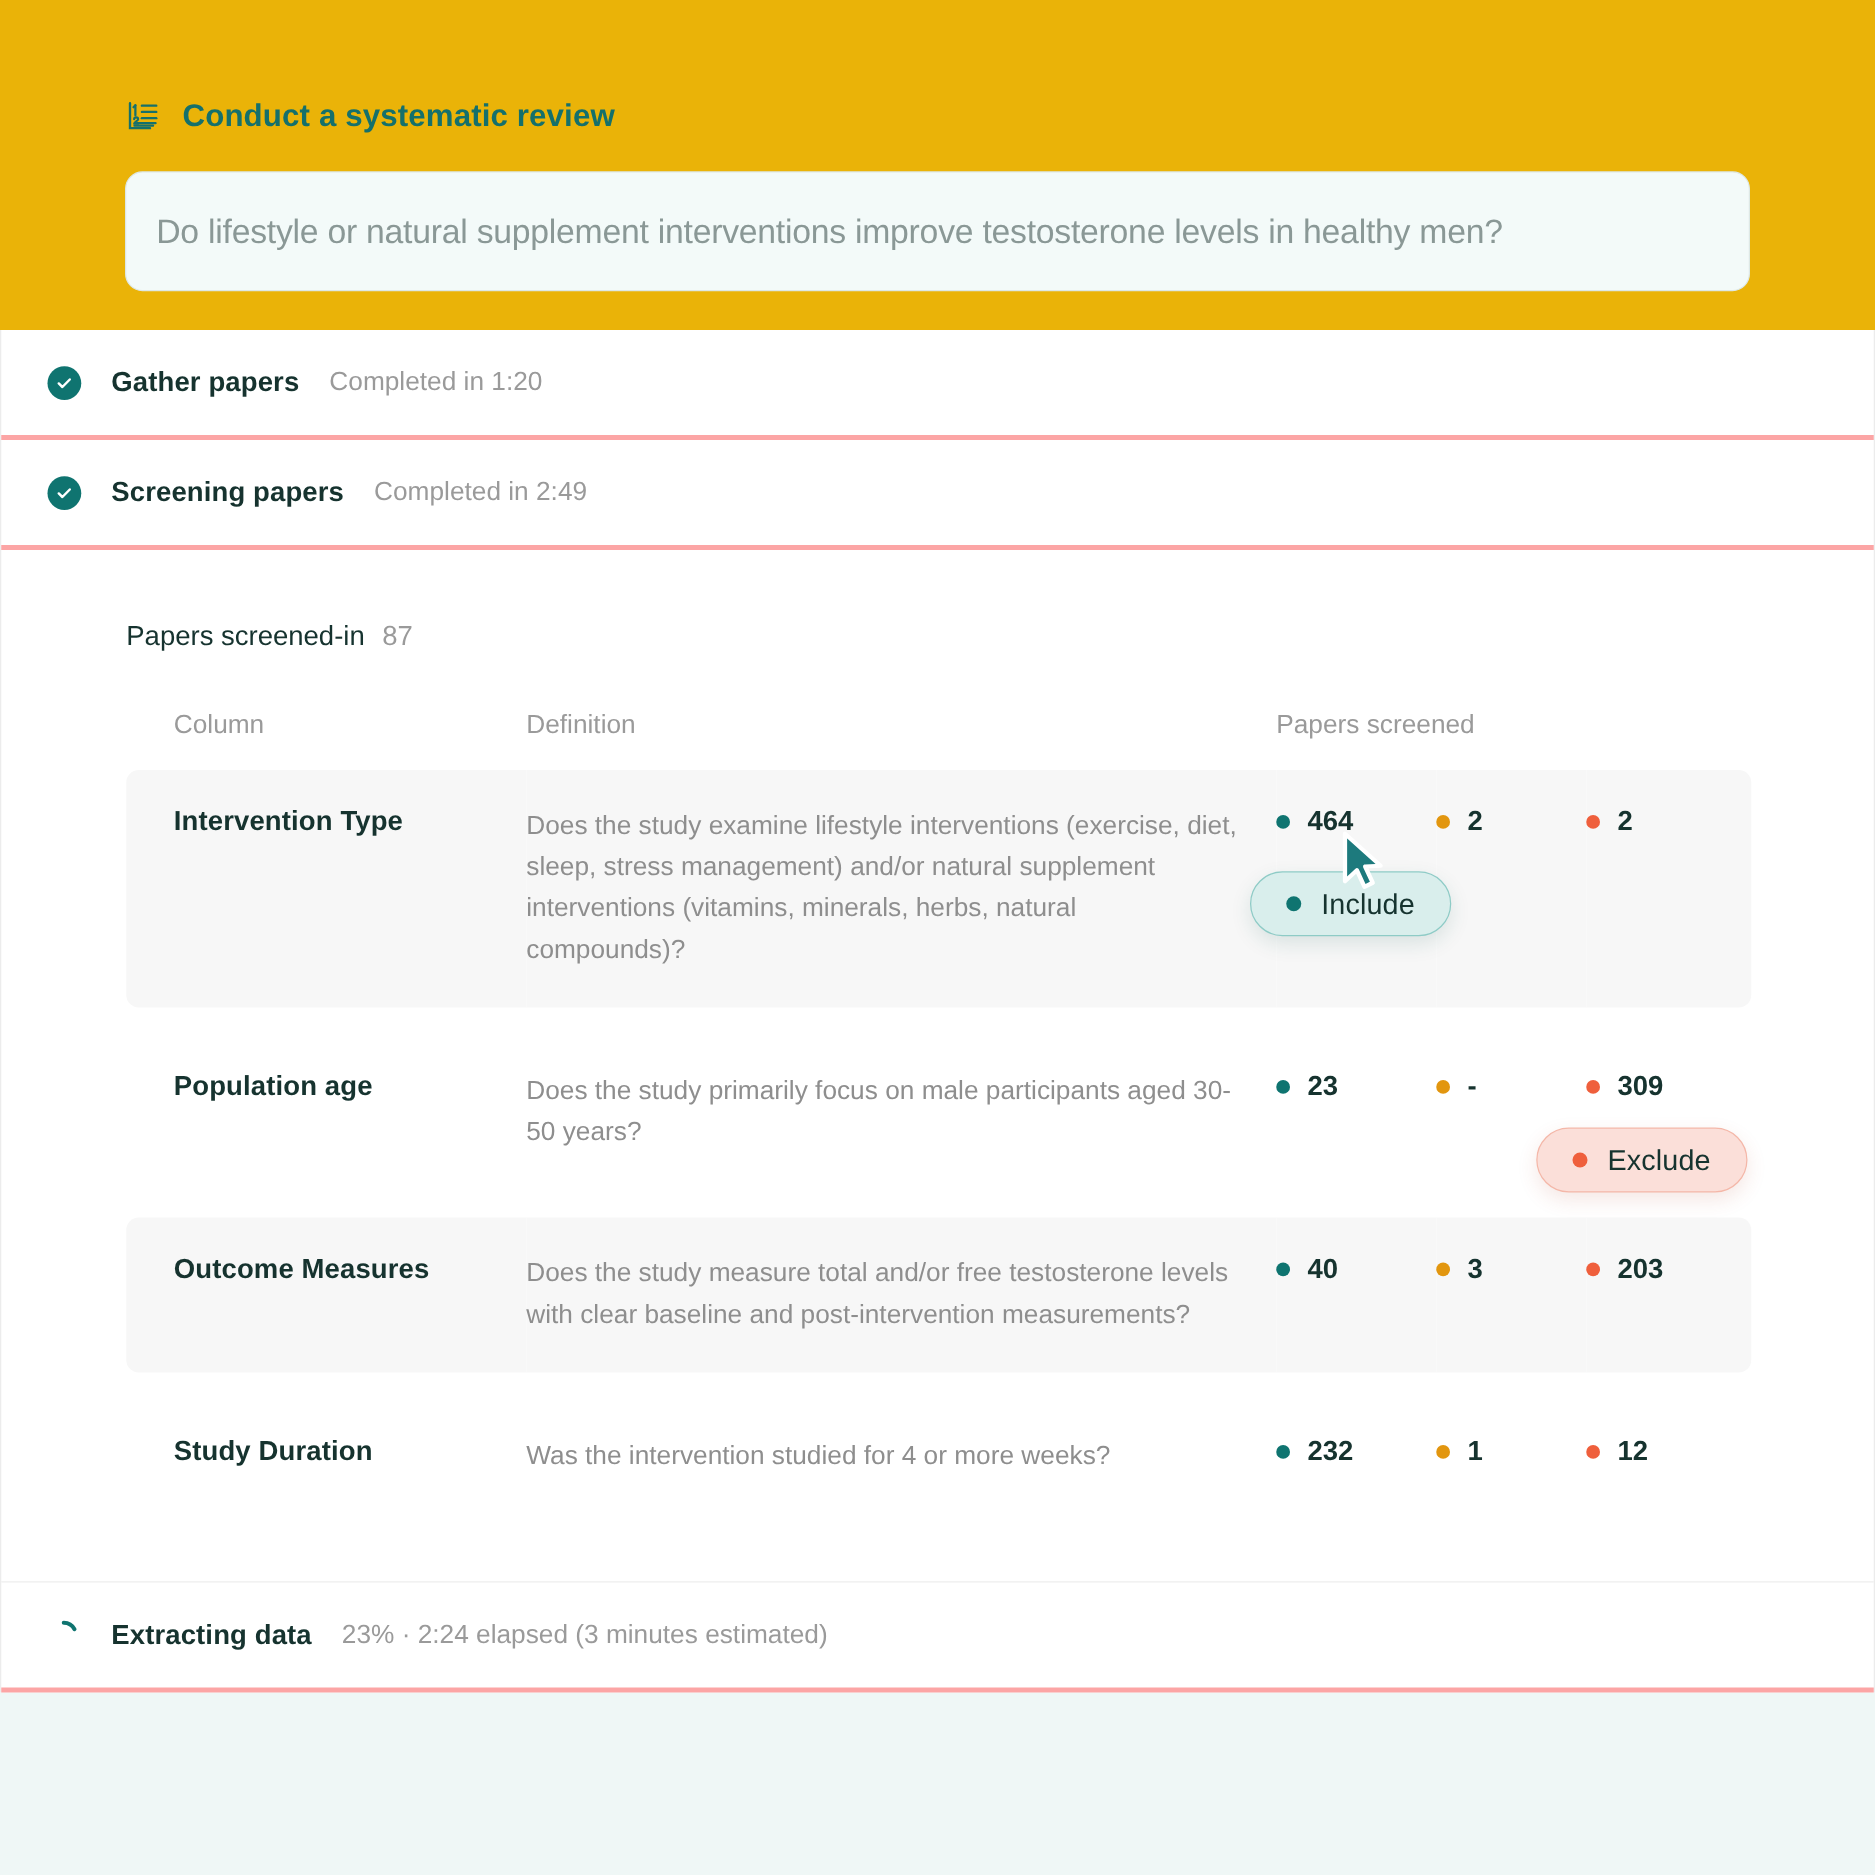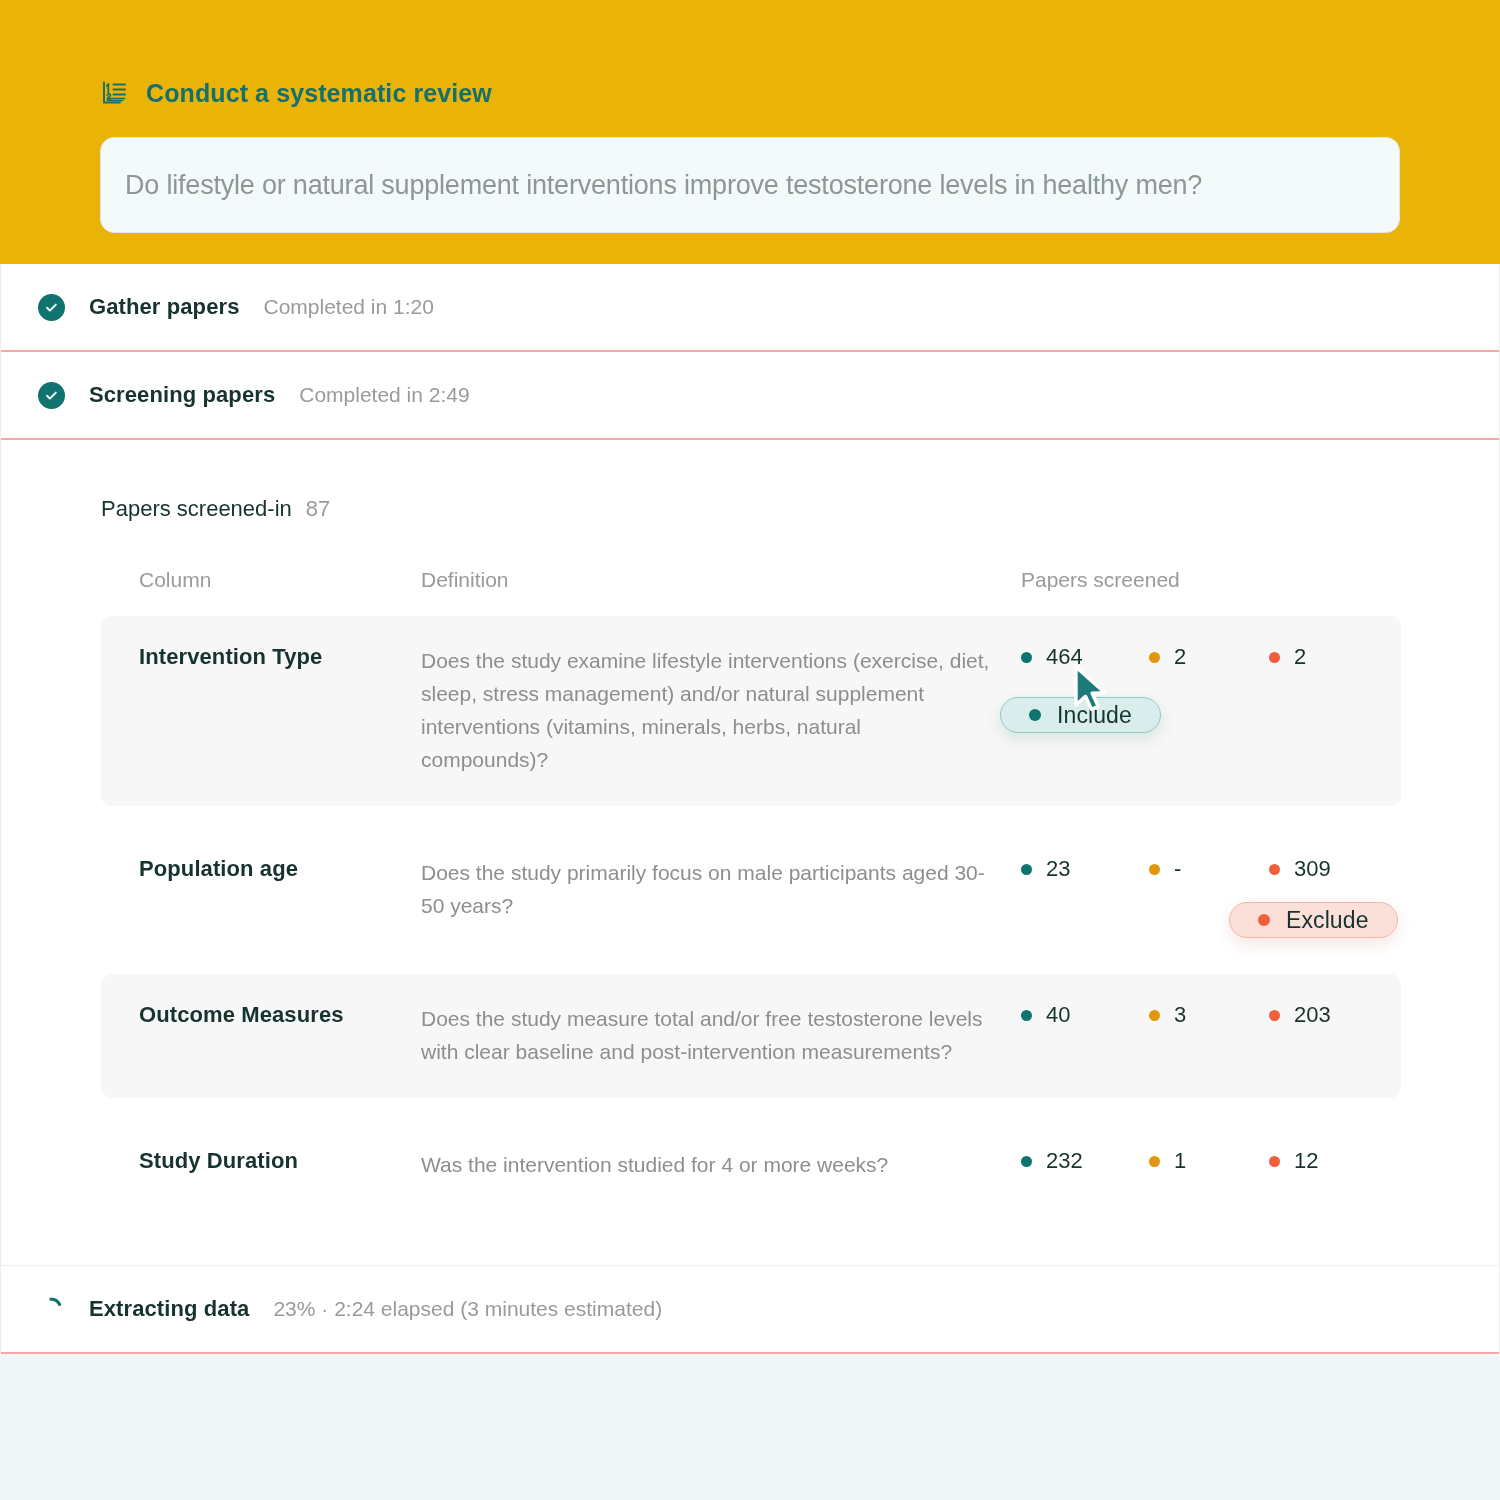--- a/index.html
+++ b/index.html
@@ -69,21 +69,21 @@
     border-right: 1px solid #ececec;
     width: 1500px;
   }
 
   .step-row {
     display: flex;
     align-items: center;
     gap: 0;
     padding: 0 0 0 36px;
     height: 88px;
-    border-bottom: 2px solid #fca5a5;
+    border-bottom: 4px solid #fca5a5;
   }
 
   .step-icon-wrap {
     width: 28px;
     height: 28px;
     flex: 0 0 auto;
     margin-right: 24px;
     display: flex;
     align-items: center;
     justify-content: center;
@@ -210,21 +210,21 @@
     font-size: 21px;
     line-height: 33px;
     color: #8e8e8e;
     font-weight: 400;
     padding-right: 30px !important;
   }
 
   td.cell-num {
     font-size: 22px;
     color: #16332f;
-    font-weight: 400;
+    font-weight: 700;
     white-space: nowrap;
   }
 
   .num-wrap {
     display: flex;
     align-items: center;
     gap: 14px;
   }
 
   .dot {
@@ -253,21 +253,21 @@
   .dot.exc::after { background: radial-gradient(circle, rgba(239,95,60,0.24) 0%, rgba(239,95,60,0.0) 68%); }
 
   .num-val { min-width: 0; }
 
   
   .pill {
     position: absolute;
     display: inline-flex;
     align-items: center;
     gap: 16px;
-    height: 36px;
+    height: 52px;
     padding: 0 28px;
     border-radius: 26px;
     font-size: 23px;
     font-weight: 400;
     letter-spacing: 0.1px;
     white-space: nowrap;
   }
 
   .pill .pill-dot {
     width: 12px;

